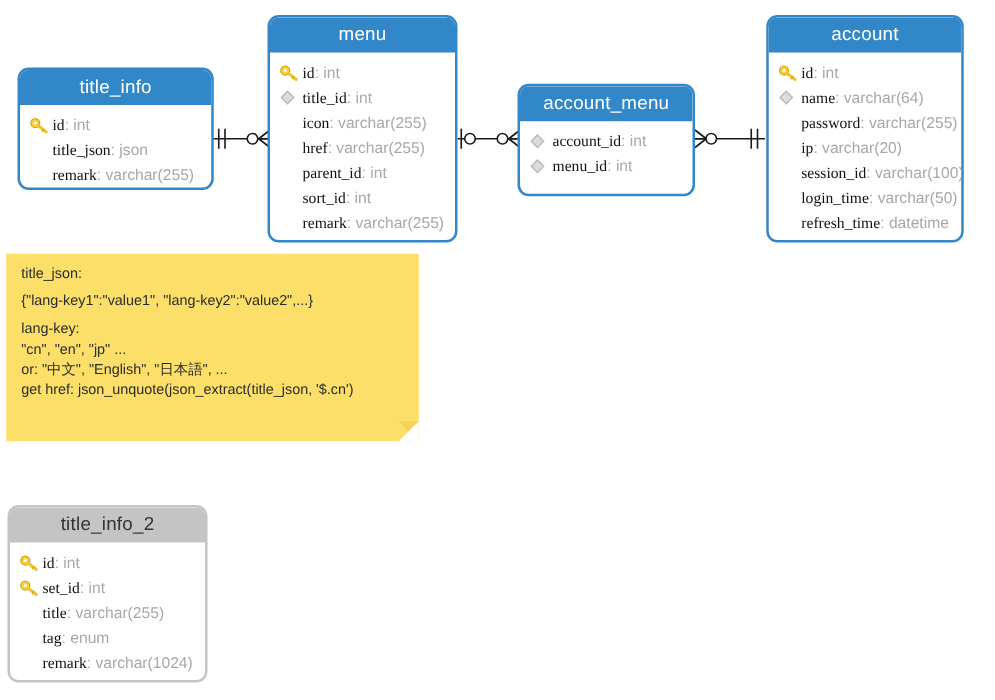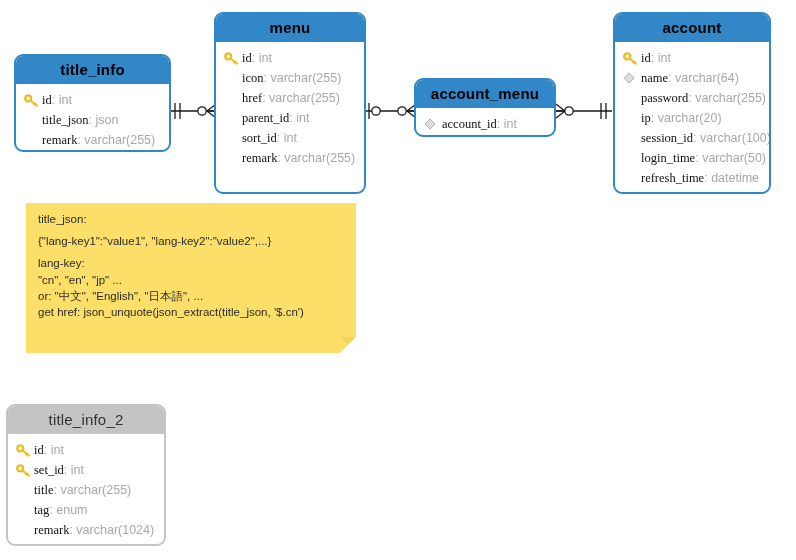--- a/index.html
+++ b/index.html
@@ -38,22 +38,21 @@
   }
   .table-header {
     height: 28px;
     line-height: 28px;
     text-align: center;
     font-size: 15px;
     letter-spacing: .2px;
   }
   .table.blue .table-header {
     background: #3287c8;
-    color: #000000;
-    font-weight: bold;
+    color: #ffffff;
   }
   .table.gray .table-header {
     background: #c4c4c4;
     color: #333333;
   }
   .table-body {
     padding: 6px 0 7px 0;
   }
   .field {
     height: 20px;
@@ -207,59 +206,67 @@
           <svg class="key-svg" width="15" height="13" viewBox="0 0 15 13">
             <circle cx="4.2" cy="4.4" r="3.6" fill="#f7cf3a" stroke="#d9a70f" stroke-width="1"></circle>
             <circle cx="4.2" cy="4.4" r="1.3" fill="#ffffff"></circle>
             <path d="M6.6 6.6 L13 11.6" stroke="#f0c32c" stroke-width="2.4" stroke-linecap="round"></path>
             <path d="M10 10.9 L11.2 9.4" stroke="#d9a70f" stroke-width="1.2" stroke-linecap="round"></path>
           </svg>
         </span>
         <span class="field-text"><span class="field-name">id</span><span class="field-type">: </span><span class="field-type">int</span></span>
       </div>
       <div class="field">
-        <span class="field-icon"></span>
-        <span class="field-text"><span class="field-name">icon</span><span class="field-type">: </span><span class="field-type">varchar(255)</span></span>
-      </div>
-      <div class="field">
-        <span class="field-icon"></span>
-        <span class="field-text"><span class="field-name">href</span><span class="field-type">: </span><span class="field-type">varchar(255)</span></span>
-      </div>
-      <div class="field">
-        <span class="field-icon"></span>
-        <span class="field-text"><span class="field-name">parent_id</span><span class="field-type">: </span><span class="field-type">int</span></span>
-      </div>
-      <div class="field">
-        <span class="field-icon"></span>
-        <span class="field-text"><span class="field-name">sort_id</span><span class="field-type">: </span><span class="field-type">int</span></span>
-      </div>
-      <div class="field">
-        <span class="field-icon"></span>
-        <span class="field-text"><span class="field-name">remark</span><span class="field-type">: </span><span class="field-type">varchar(255)</span></span>
-      </div>
-    </div>
-  </div>
-
-  <div class="table blue" style="left:414px; top:78px; width:142px; height:59px;">
-    <div class="table-header">account_menu</div>
-    <div class="table-body">
-      <div class="field">
         <span class="field-icon">
           <svg class="diamond-svg" width="12" height="12" viewBox="0 0 12 12">
             <polygon points="6,1 11,6 6,11 1,6" fill="#dcdcdc" stroke="#b6b6b6" stroke-width="1"></polygon>
           </svg>
         </span>
-        <span class="field-text"><span class="field-name">account_id</span><span class="field-type">: </span><span class="field-type">int</span></span>
-      </div>
+        <span class="field-text"><span class="field-name">title_id</span><span class="field-type">: </span><span class="field-type">int</span></span>
+      </div>
+      <div class="field">
+        <span class="field-icon"></span>
+        <span class="field-text"><span class="field-name">icon</span><span class="field-type">: </span><span class="field-type">varchar(255)</span></span>
+      </div>
+      <div class="field">
+        <span class="field-icon"></span>
+        <span class="field-text"><span class="field-name">href</span><span class="field-type">: </span><span class="field-type">varchar(255)</span></span>
+      </div>
+      <div class="field">
+        <span class="field-icon"></span>
+        <span class="field-text"><span class="field-name">parent_id</span><span class="field-type">: </span><span class="field-type">int</span></span>
+      </div>
+      <div class="field">
+        <span class="field-icon"></span>
+        <span class="field-text"><span class="field-name">sort_id</span><span class="field-type">: </span><span class="field-type">int</span></span>
+      </div>
+      <div class="field">
+        <span class="field-icon"></span>
+        <span class="field-text"><span class="field-name">remark</span><span class="field-type">: </span><span class="field-type">varchar(255)</span></span>
+      </div>
+    </div>
+  </div>
+
+  <div class="table blue" style="left:414px; top:67px; width:142px; height:90px;">
+    <div class="table-header">account_menu</div>
+    <div class="table-body">
       <div class="field">
         <span class="field-icon">
           <svg class="diamond-svg" width="12" height="12" viewBox="0 0 12 12">
             <polygon points="6,1 11,6 6,11 1,6" fill="#dcdcdc" stroke="#b6b6b6" stroke-width="1"></polygon>
           </svg>
         </span>
+        <span class="field-text"><span class="field-name">account_id</span><span class="field-type">: </span><span class="field-type">int</span></span>
+      </div>
+      <div class="field">
+        <span class="field-icon">
+          <svg class="diamond-svg" width="12" height="12" viewBox="0 0 12 12">
+            <polygon points="6,1 11,6 6,11 1,6" fill="#dcdcdc" stroke="#b6b6b6" stroke-width="1"></polygon>
+          </svg>
+        </span>
         <span class="field-text"><span class="field-name">menu_id</span><span class="field-type">: </span><span class="field-type">int</span></span>
       </div>
     </div>
   </div>
 
   <div class="table blue" style="left:613px; top:12px; width:158px; height:182px;">
     <div class="table-header">account</div>
     <div class="table-body">
       <div class="field">
         <span class="field-icon">
@@ -296,21 +303,21 @@
         <span class="field-icon"></span>
         <span class="field-text"><span class="field-name">login_time</span><span class="field-type">: </span><span class="field-type">varchar(50)</span></span>
       </div>
       <div class="field">
         <span class="field-icon"></span>
         <span class="field-text"><span class="field-name">refresh_time</span><span class="field-type">: </span><span class="field-type">datetime</span></span>
       </div>
     </div>
   </div>
 
-  <div class="note" style="left:26px; top:203px; width:330px; height:150px;">
+  <div class="note" style="left:5px; top:203px; width:330px; height:150px;">
     <div class="note-line">title_json:</div>
     <div class="note-line">{"lang-key1":"value1", "lang-key2":"value2",...}</div>
     <div class="note-line tight">lang-key:</div>
     <div class="note-line tight">"cn", "en", "jp" ...</div>
     <div class="note-line tight">or: "中文", "English", "日本語", ...</div>
     <div class="note-line">get href: json_unquote(json_extract(title_json, '$.cn')</div>
     <div class="note-fold-edge"></div>
     <div class="note-fold"></div>
   </div>
 

